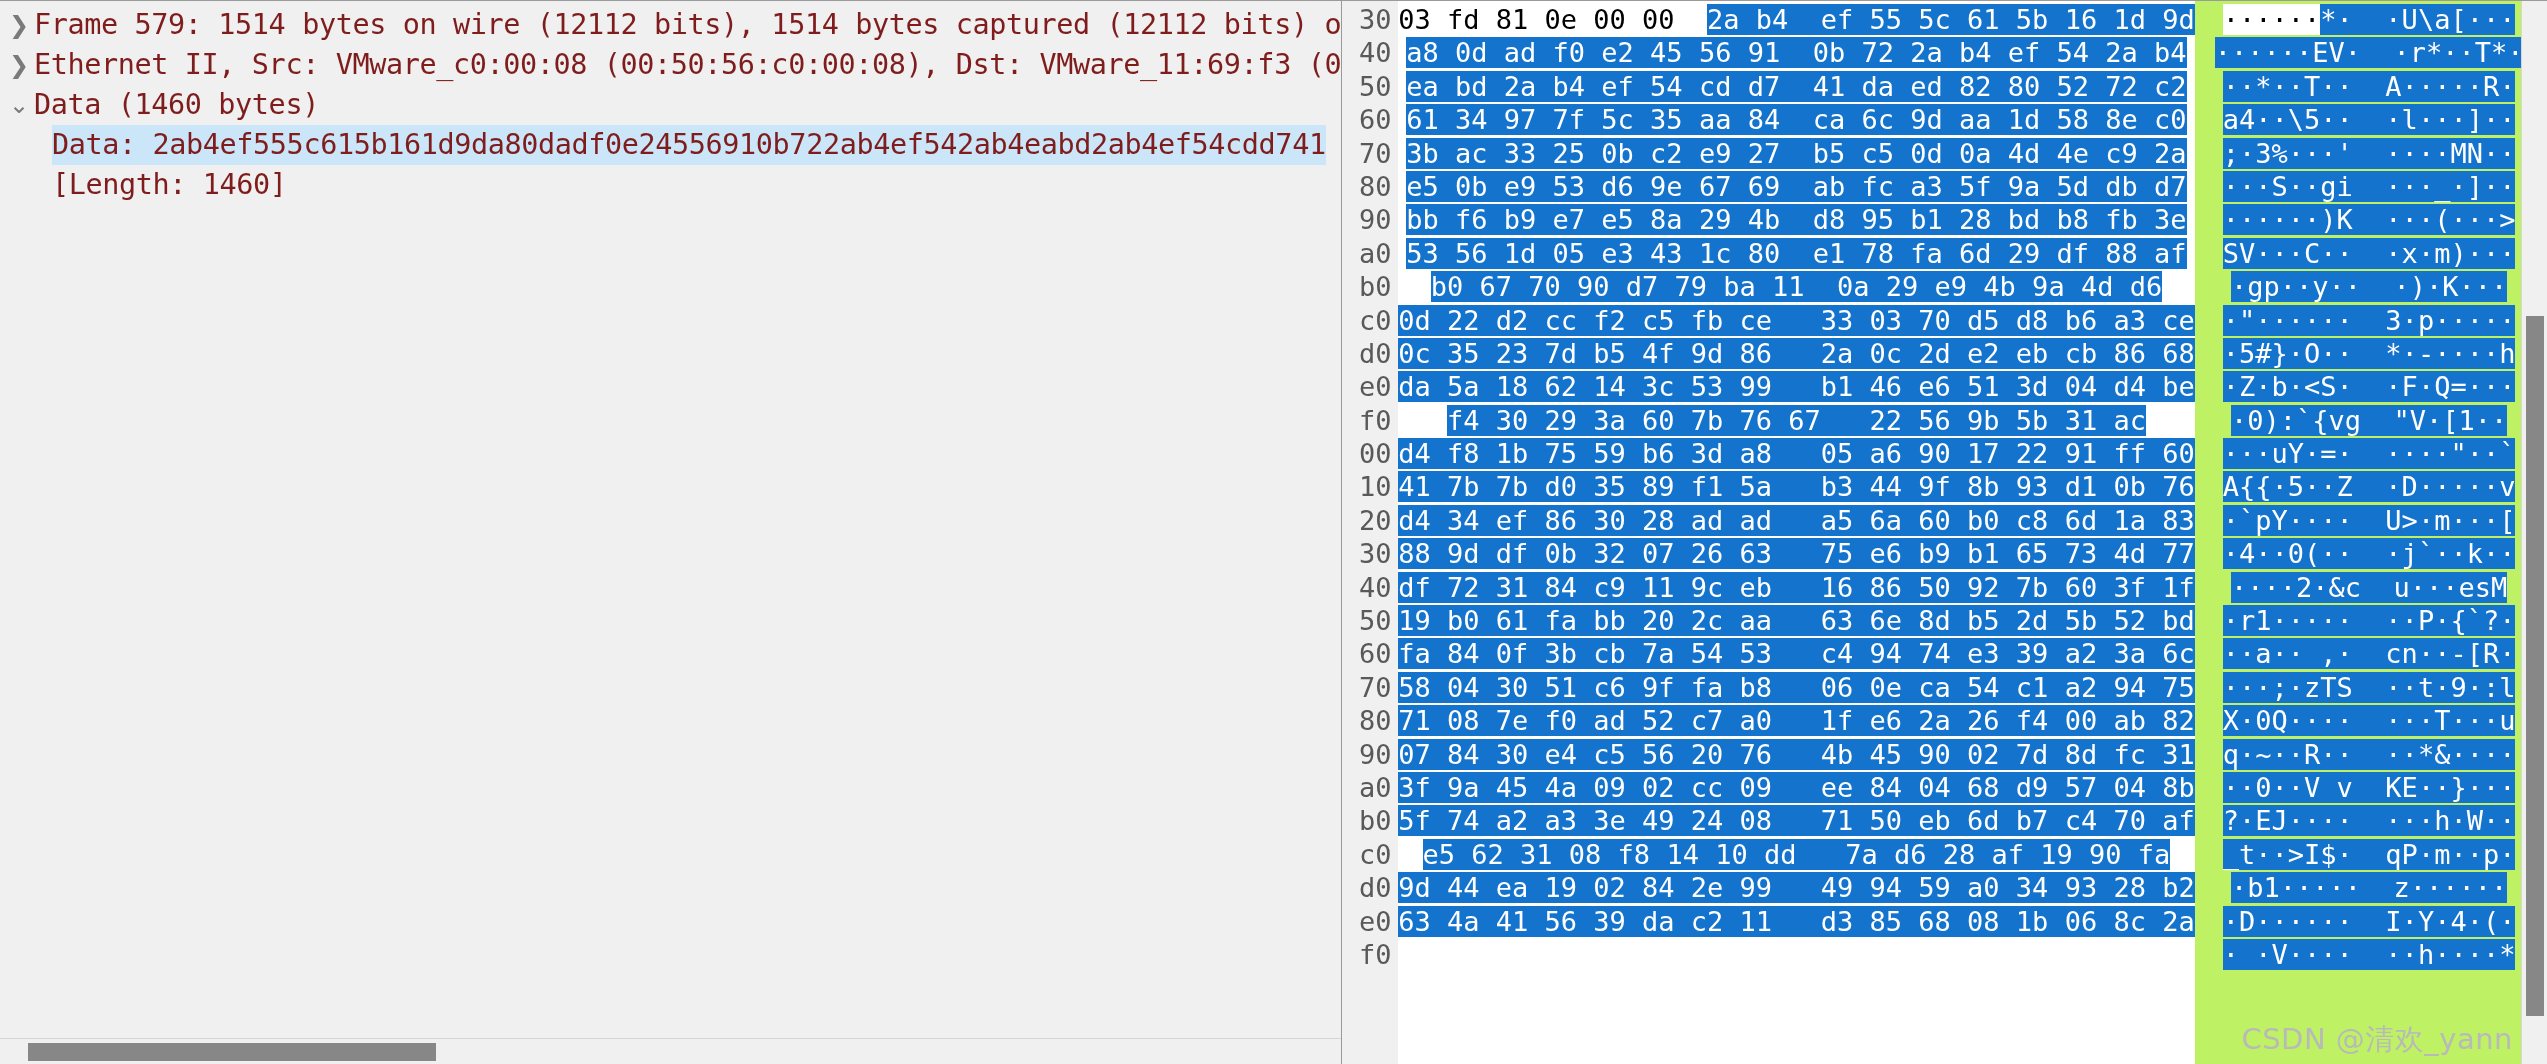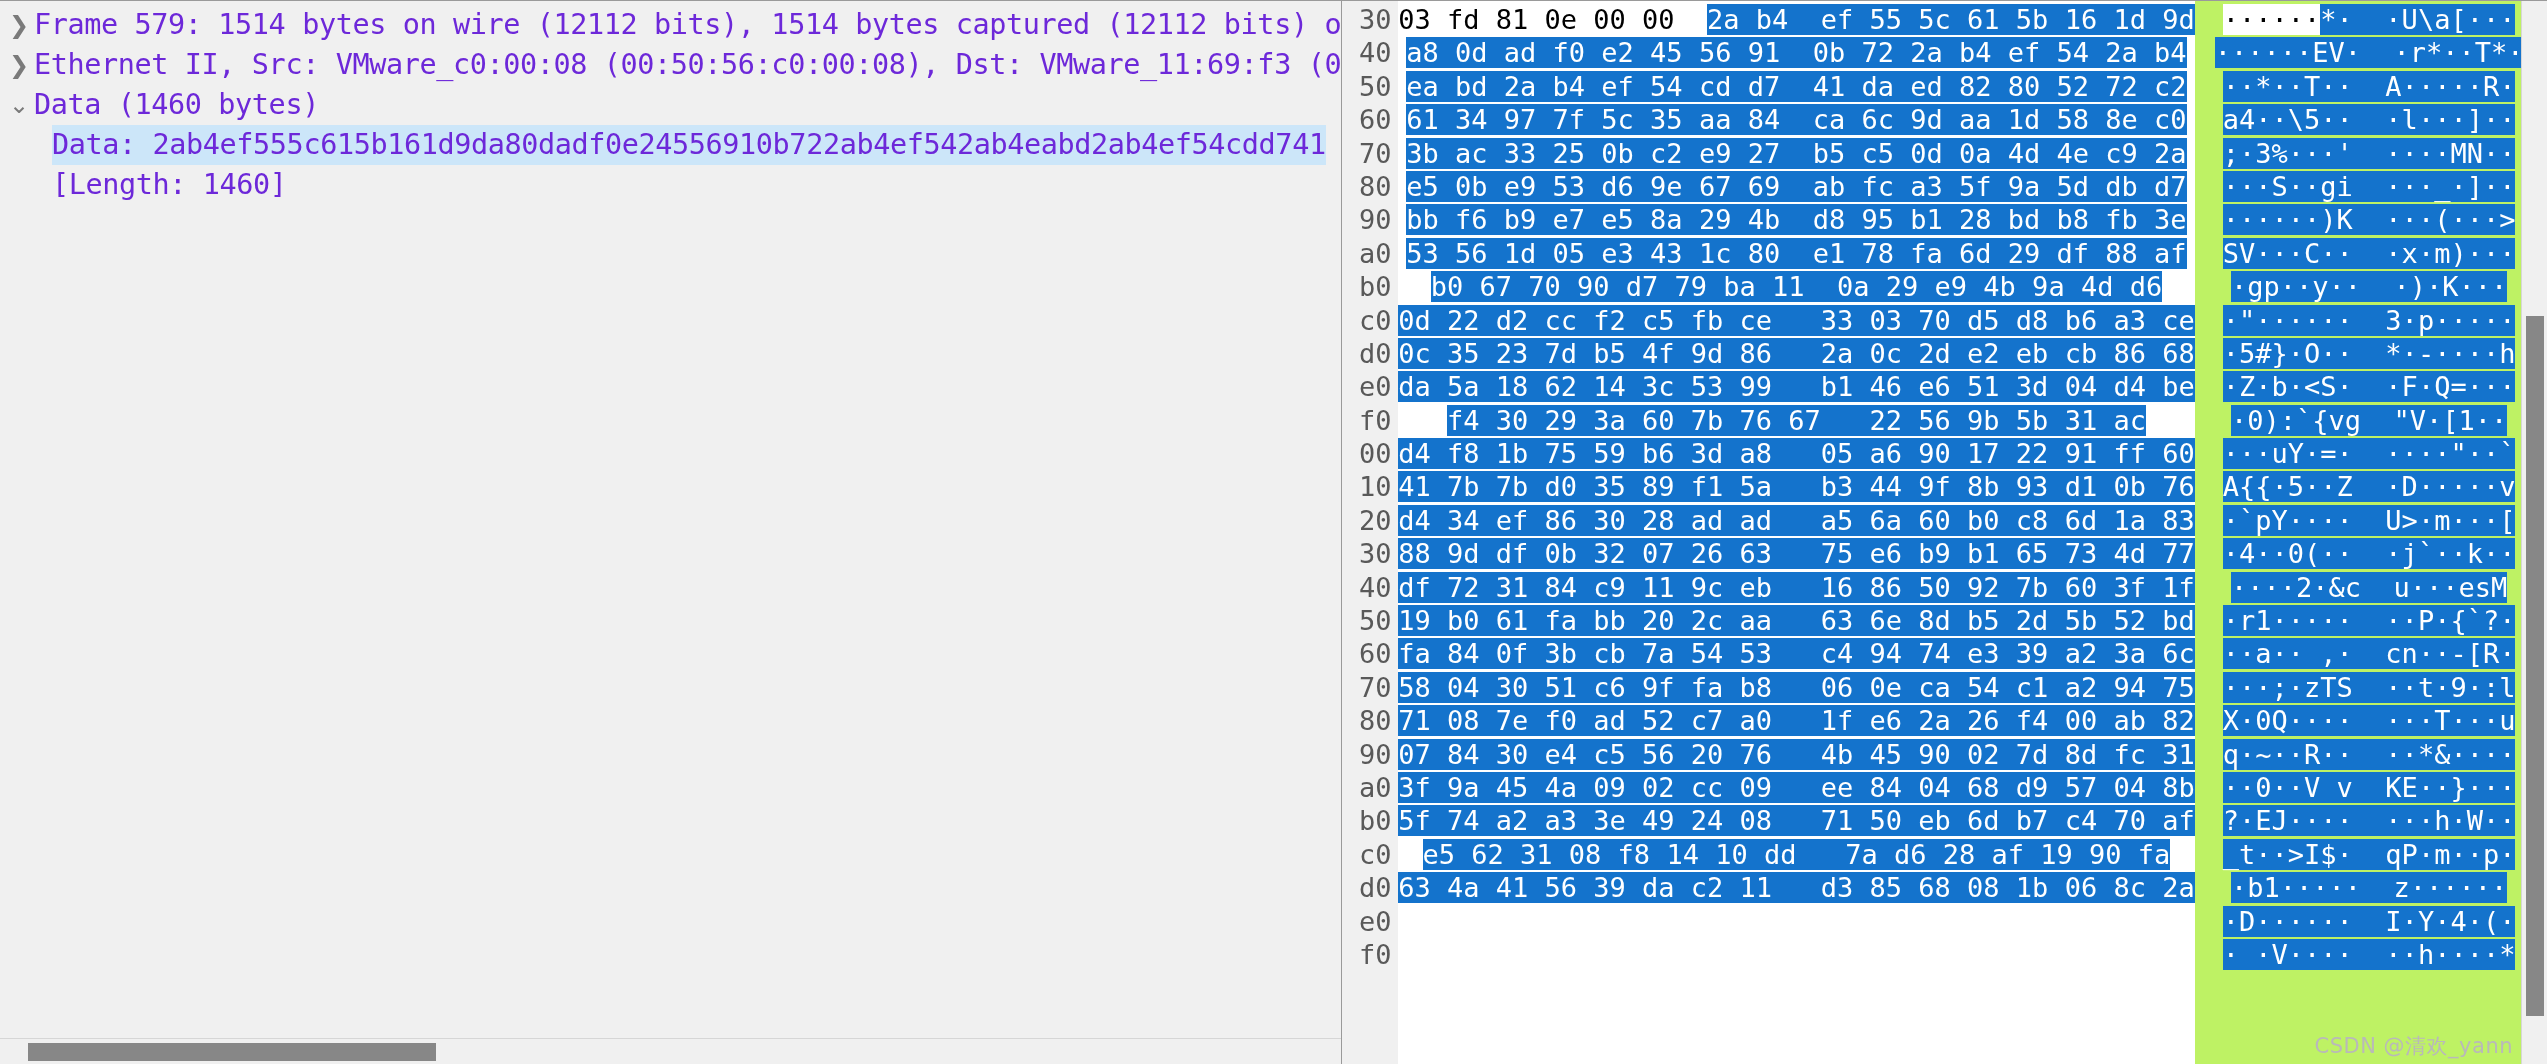--- a/index.html
+++ b/index.html
@@ -47,21 +47,21 @@
   .tree {
     padding: 4px 0 0 0;
     white-space: nowrap;
   }
   .tree-row {
     display: flex;
     align-items: flex-start;
     height: 40px;
     line-height: 40px;
     font-size: 28.5px;
-    color: #6d28d9;
+    color: #7f1d1d;
     white-space: nowrap;
     padding-left: 4px;
   }
   .tree-row .twisty {
     flex: 0 0 auto;
     width: 30px;
     text-align: center;
     color: #7a7a7a;
     font-size: 24px;
     font-family: "DejaVu Sans", "Liberation Sans", sans-serif;
@@ -203,21 +203,21 @@
     height: 700px;
     background: #878787;
   }
 
   
   .watermark {
     position: absolute;
     right: 34px;
     bottom: 4px;
     font-family: "DejaVu Sans", "Liberation Sans", sans-serif;
-    font-size: 21px;
+    font-size: 29px;
     color: #b9b9b9;
     letter-spacing: 0.5px;
     pointer-events: none;
     white-space: nowrap;
   }
 </style>
 </head>
 <body>
 
 <div id="app">
@@ -306,20 +306,21 @@
           <div class="hx-row"><span class="sel">88 9d df 0b 32 07 26 63   75 e6 b9 b1 65 73 4d 77</span></div>
           <div class="hx-row"><span class="sel">df 72 31 84 c9 11 9c eb   16 86 50 92 7b 60 3f 1f</span></div>
           <div class="hx-row"><span class="sel">19 b0 61 fa bb 20 2c aa   63 6e 8d b5 2d 5b 52 bd</span></div>
           <div class="hx-row"><span class="sel">fa 84 0f 3b cb 7a 54 53   c4 94 74 e3 39 a2 3a 6c</span></div>
           <div class="hx-row"><span class="sel">58 04 30 51 c6 9f fa b8   06 0e ca 54 c1 a2 94 75</span></div>
           <div class="hx-row"><span class="sel">71 08 7e f0 ad 52 c7 a0   1f e6 2a 26 f4 00 ab 82</span></div>
           <div class="hx-row"><span class="sel">07 84 30 e4 c5 56 20 76   4b 45 90 02 7d 8d fc 31</span></div>
           <div class="hx-row"><span class="sel">3f 9a 45 4a 09 02 cc 09   ee 84 04 68 d9 57 04 8b</span></div>
           <div class="hx-row"><span class="sel">5f 74 a2 a3 3e 49 24 08   71 50 eb 6d b7 c4 70 af</span></div>
           <div class="hx-row"><span class="sel">e5 62 31 08 f8 14 10 dd   7a d6 28 af 19 90 fa</span></div>
+          <div class="hx-row"><span class="sel">9d 44 ea 19 02 84 2e 99   49 94 59 a0 34 93 28 b2</span></div>
           <div class="hx-row"><span class="sel">63 4a 41 56 39 da c2 11   d3 85 68 08 1b 06 8c 2a</span></div>
         </div>
       <div class="hex-col-ascii" id="hex-ascii">
           <div class="hx-row"><span class="unsel">······</span><span class="sel">*·  ·U\a[···</span></div>
           <div class="hx-row"><span class="sel">······EV·  ·r*··T*·</span></div>
           <div class="hx-row"><span class="sel">··*··T··  A·····R·</span></div>
           <div class="hx-row"><span class="sel">a4··\5··  ·l···]··</span></div>
           <div class="hx-row"><span class="sel">;·3%···'  ····MN··</span></div>
           <div class="hx-row"><span class="sel">···S··gi  ···_·]··</span></div>
           <div class="hx-row"><span class="sel">······)K  ···(···&gt;</span></div>

